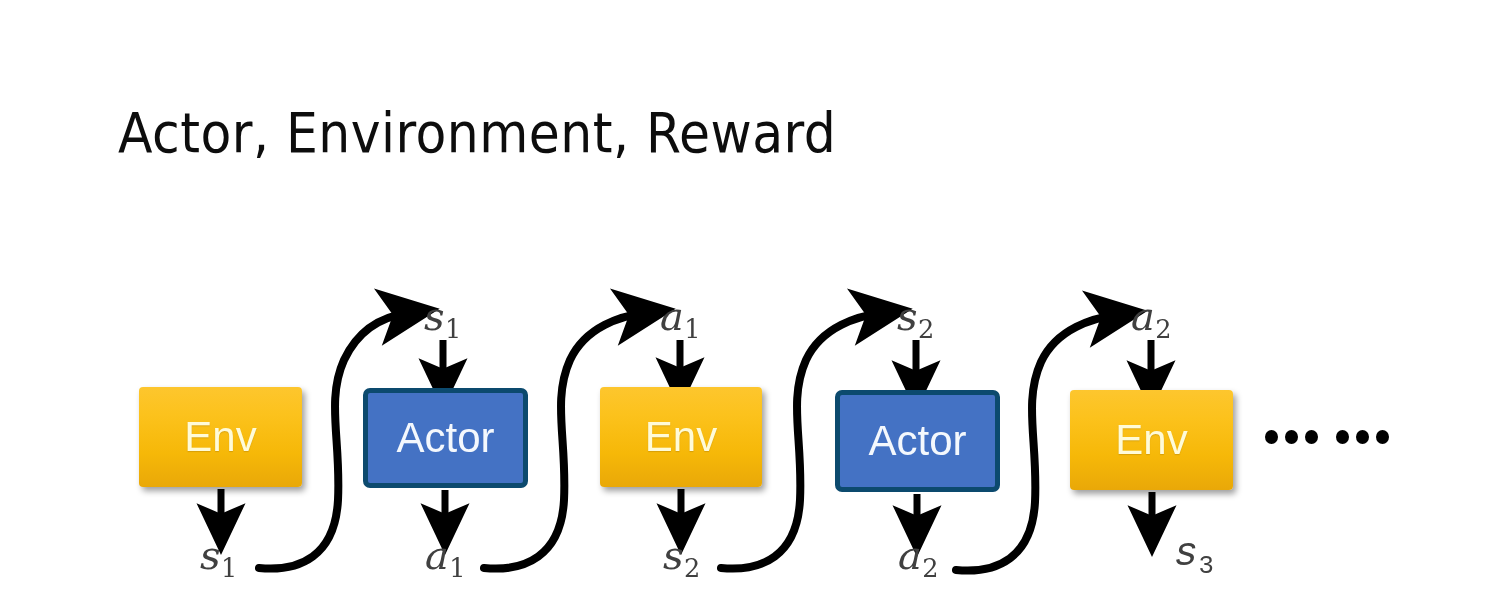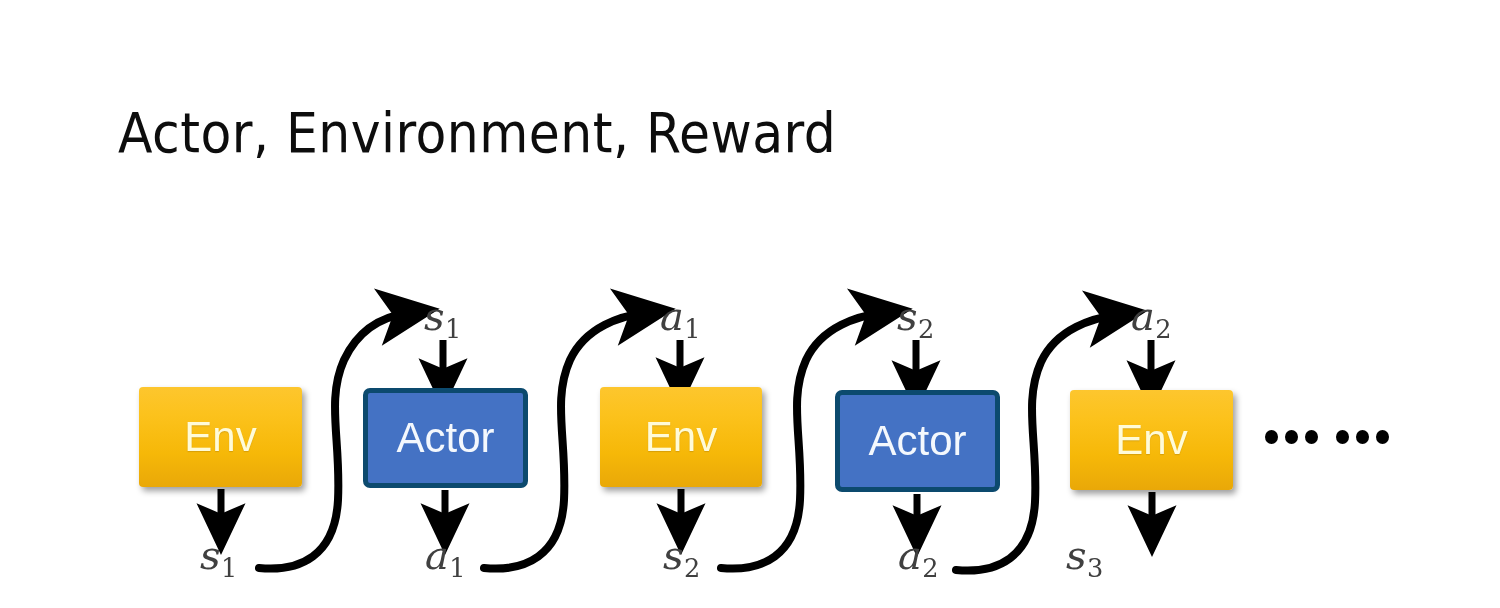--- a/index.html
+++ b/index.html
@@ -178,21 +178,21 @@
   <div class="var" style="left:1131px; top:296px;"><span>a</span><sub>2</sub></div>
 
   <div class="var" style="left:200px;  top:535px;"><span>s</span><sub>1</sub></div>
 
   <div class="var" style="left:425px;  top:535px;"><span>a</span><sub>1</sub></div>
 
   <div class="var" style="left:663px;  top:535px;"><span>s</span><sub>2</sub></div>
 
   <div class="var" style="left:898px;  top:535px;"><span>a</span><sub>2</sub></div>
 
-  <div class="var" style="left:1066px; top:535px;"><span>s</span><sub>3</sub></div>
+  <div class="var" style="left:1174px; top:535px;font-family:Liberation Mono, monospace;"><span>s</span><sub>3</sub></div>
 
   <div id="ellipsis" title="......">
     <span class="dot"></span>
     <span class="dot"></span>
     <span class="dot"></span>
     <span class="gap"></span>
     <span class="dot"></span>
     <span class="dot"></span>
     <span class="dot"></span>
   </div>

